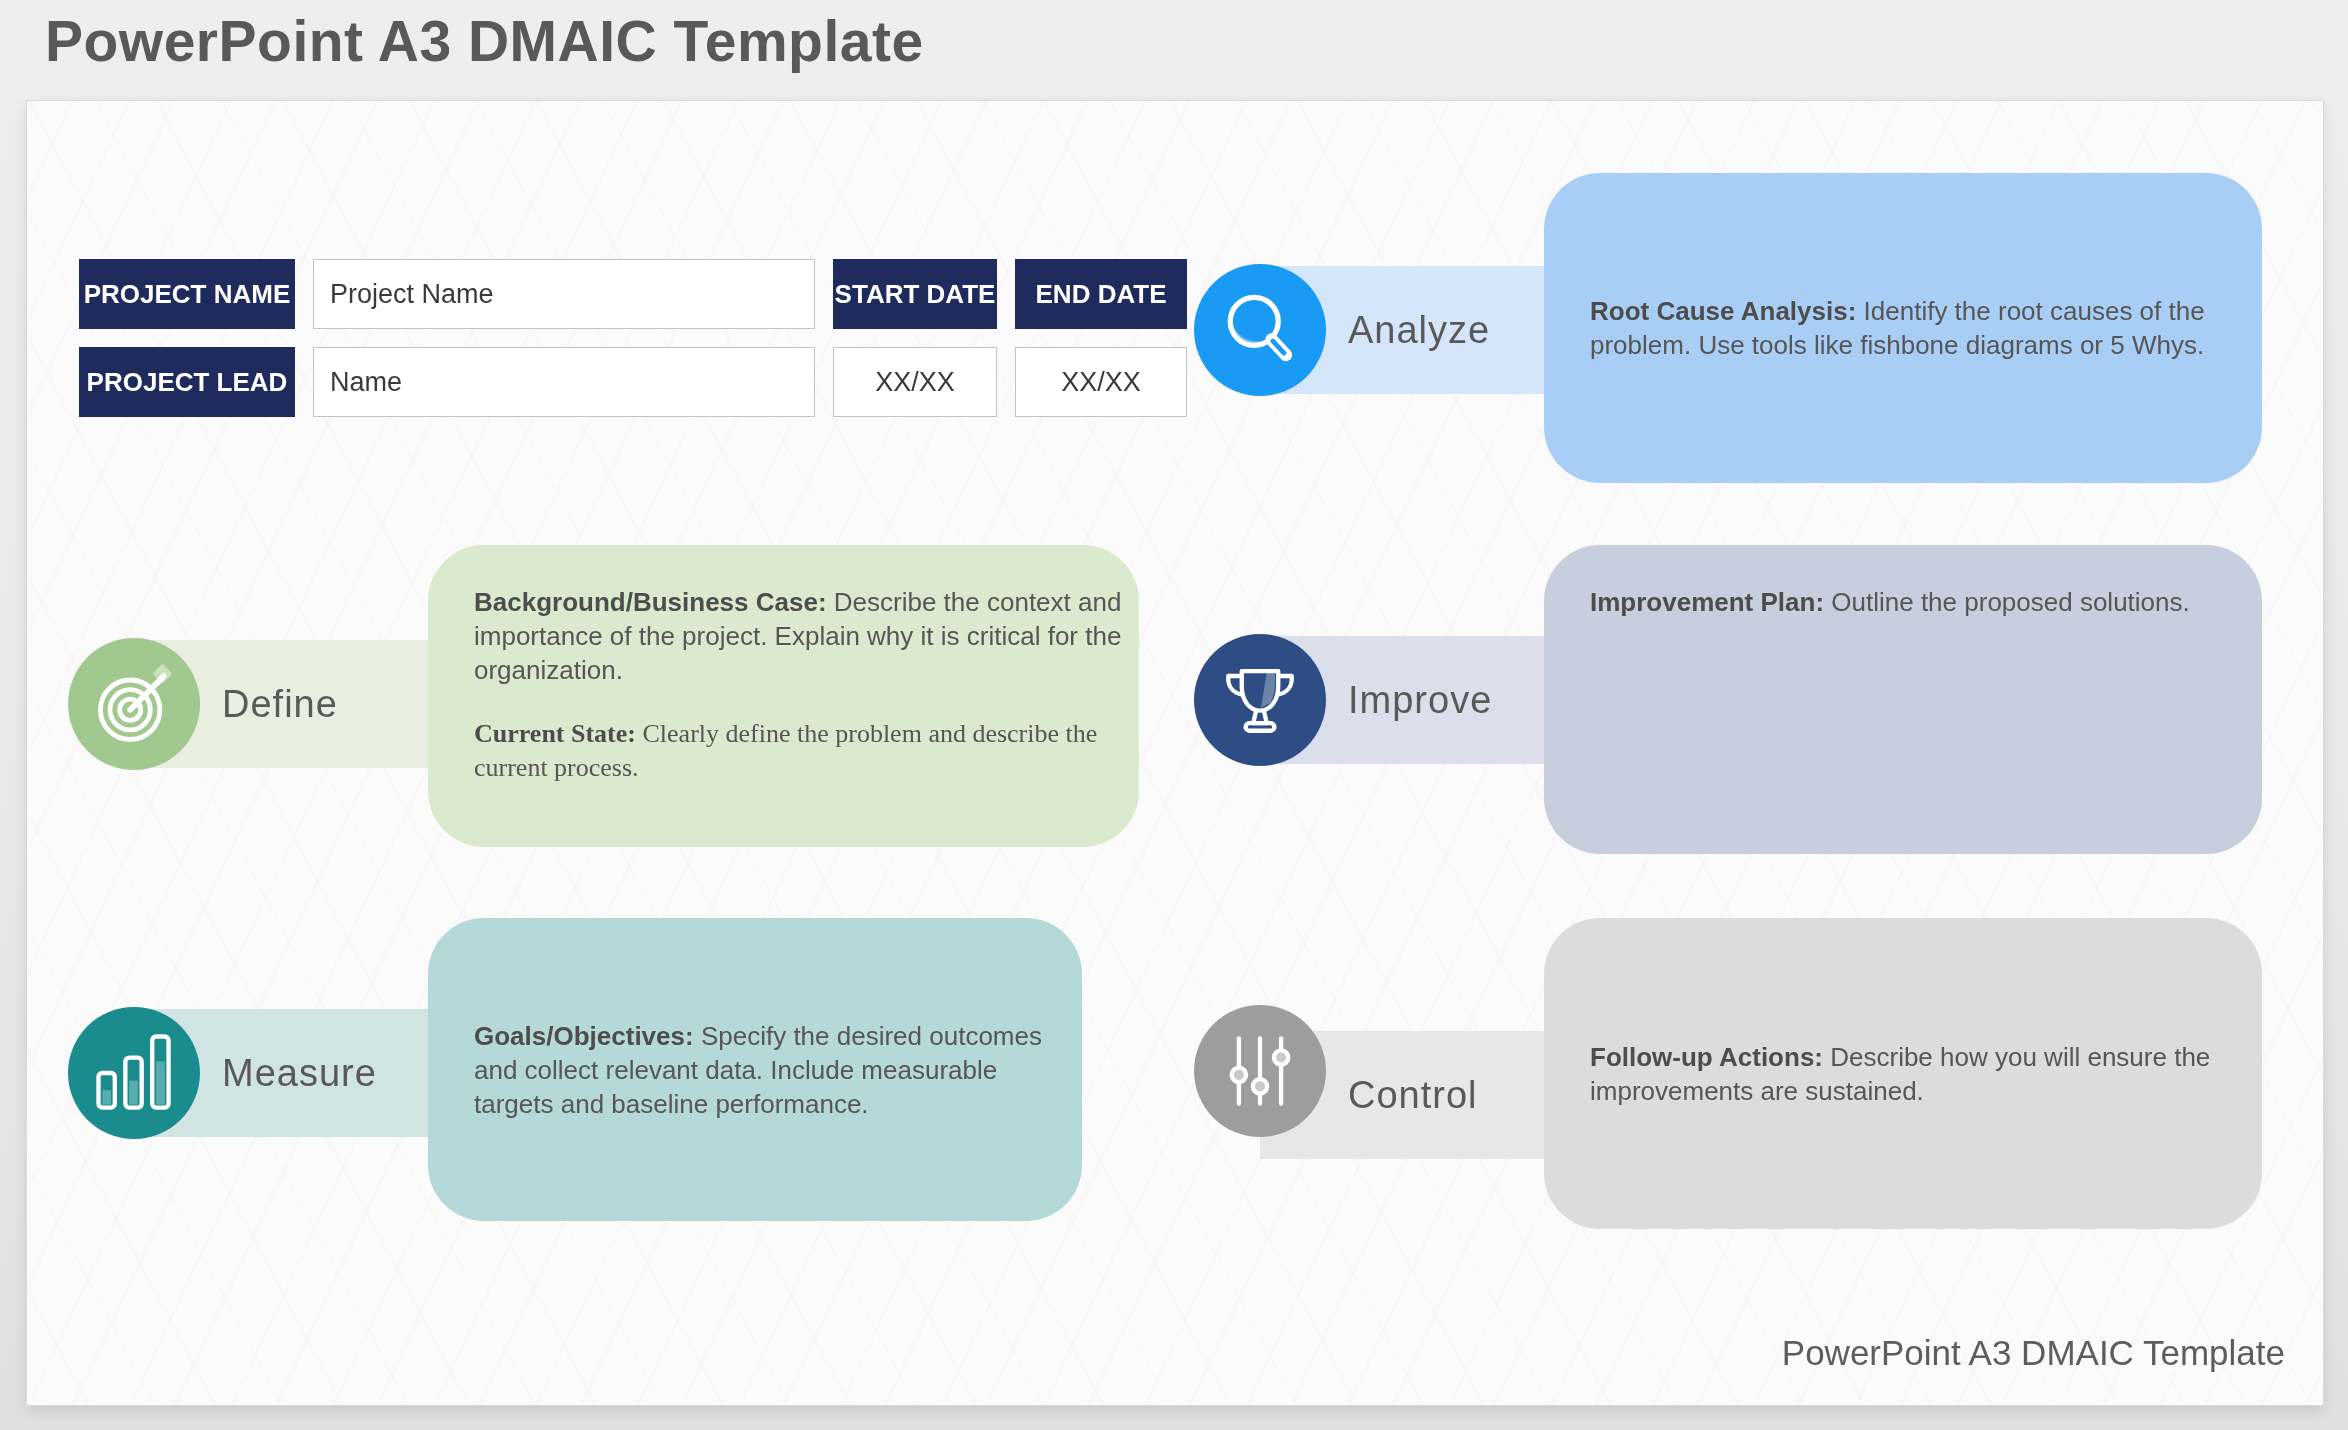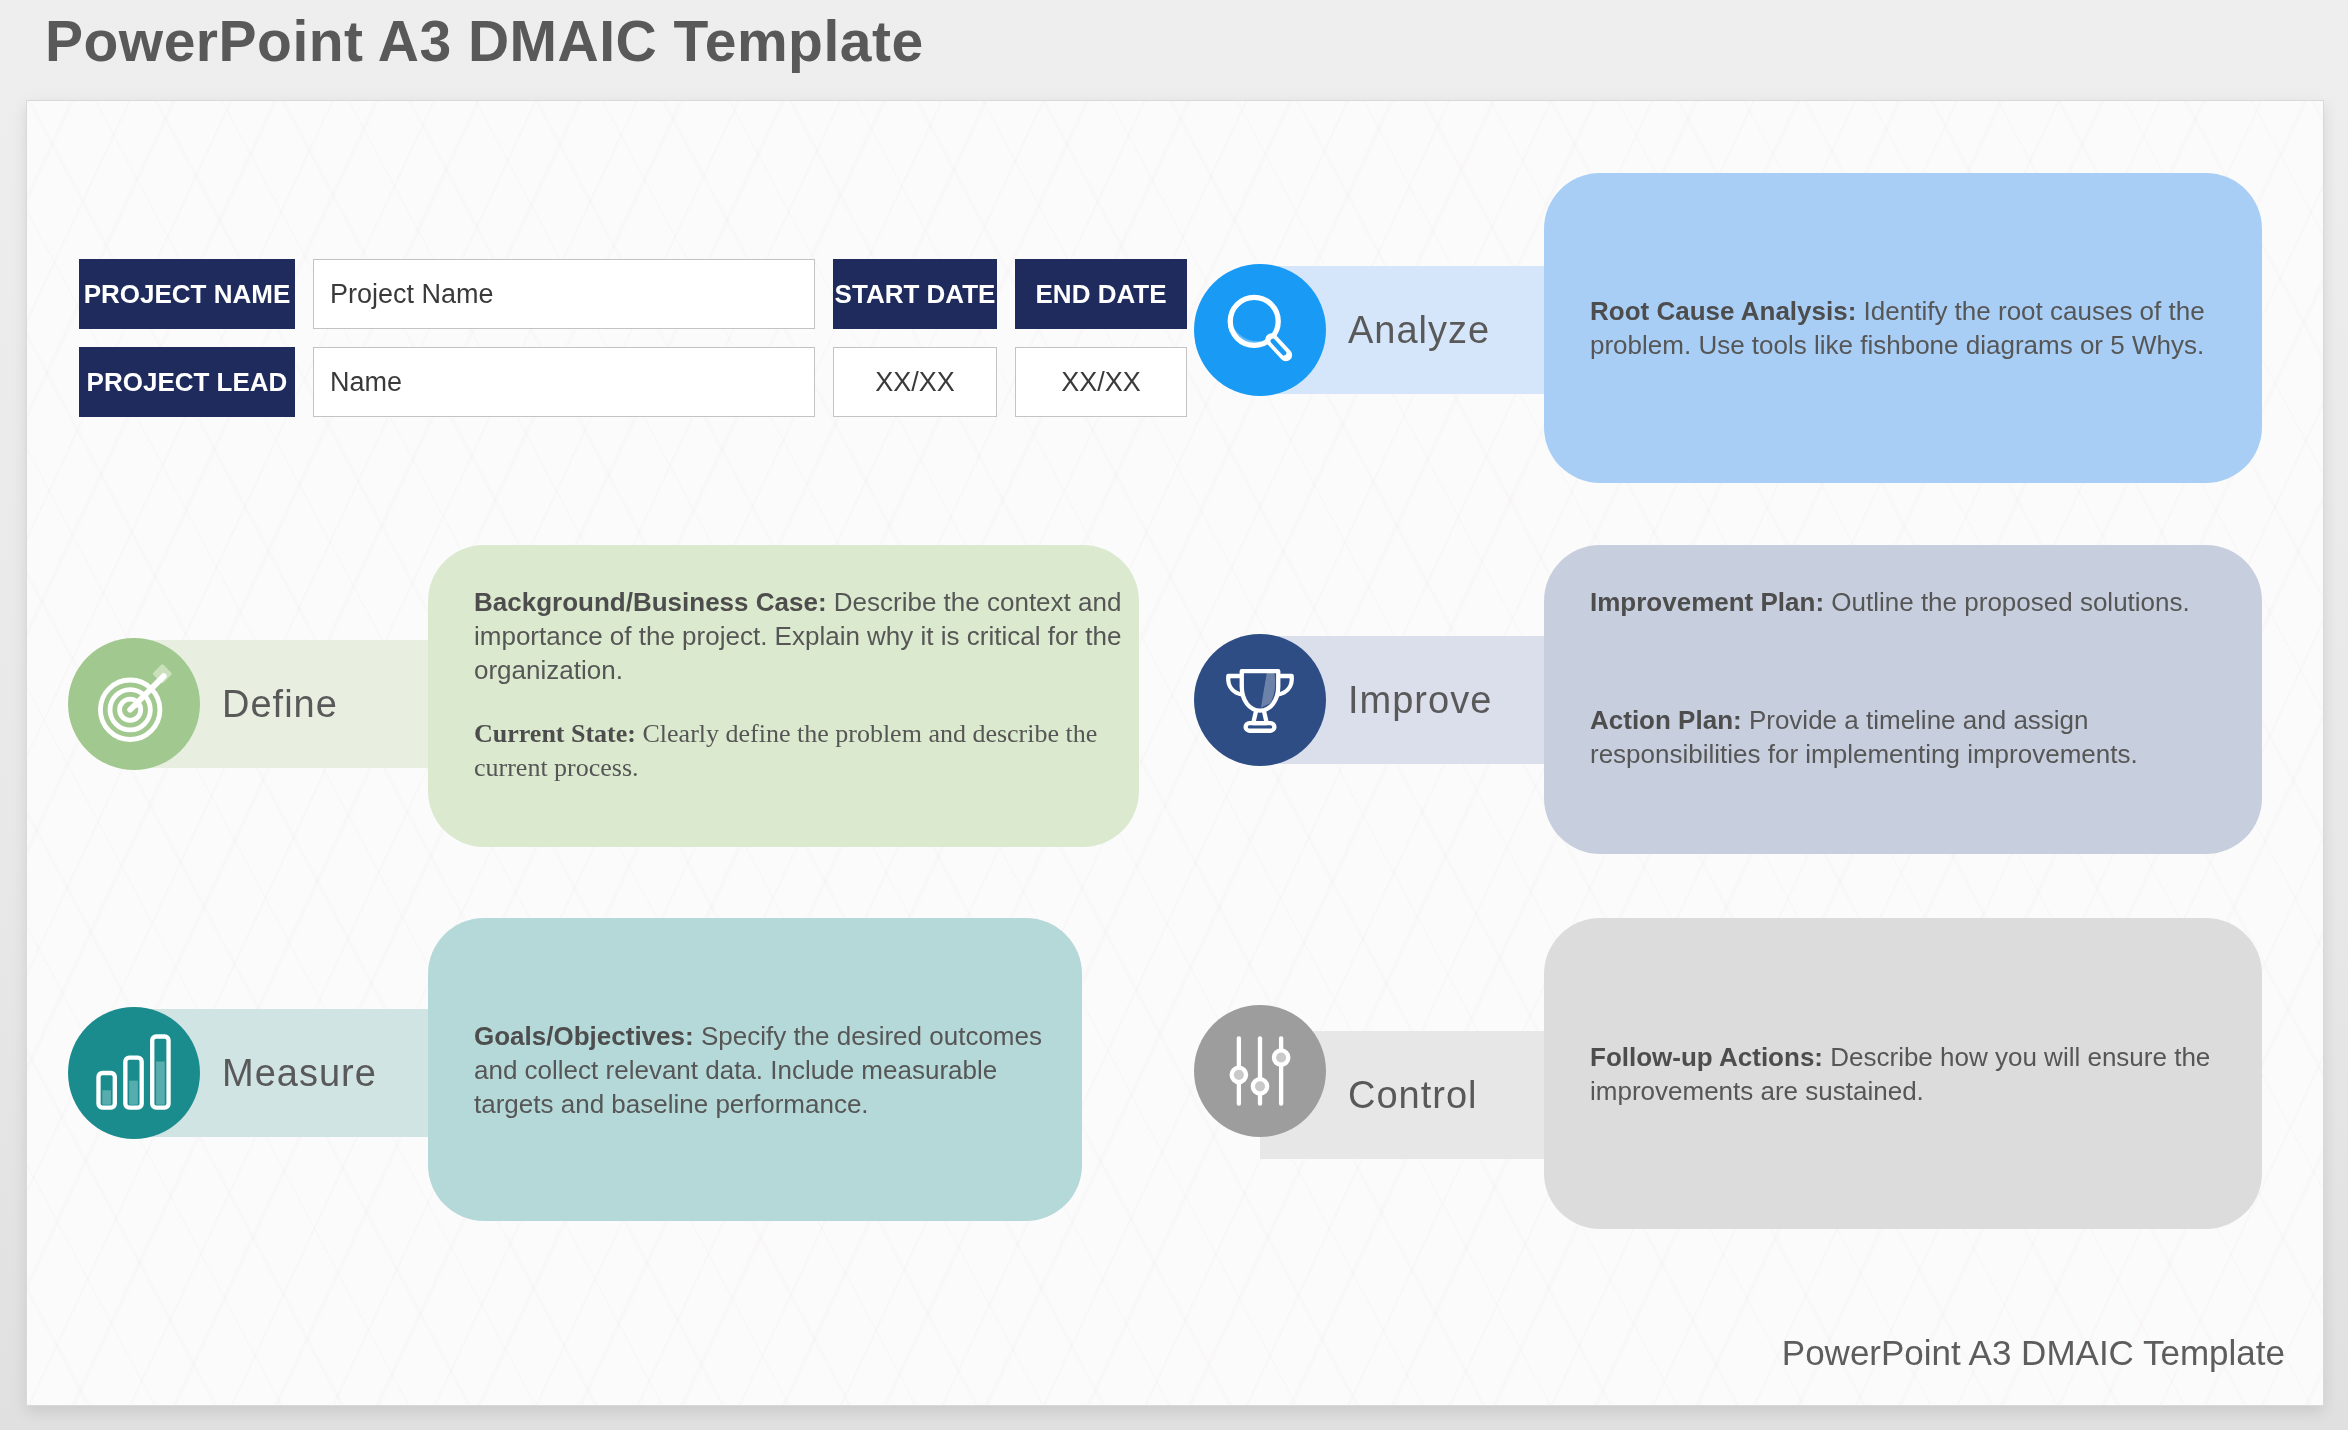--- a/index.html
+++ b/index.html
@@ -217,24 +217,20 @@
             <path d="M46 61 L43 74 H57 L54 61" fill="none" stroke="#fff" stroke-width="4.5" stroke-linejoin="round"></path>
             <rect x="35" y="74" width="30" height="8" rx="4" fill="none" stroke="#fff" stroke-width="4.5"></rect>
           </svg>
         </span>
       </div>
       <div class="card">
         <div class="para">
           <span class="lead">Improvement Plan:</span>
           <span>Outline the proposed solutions.</span>
         </div>
-        <div class="para">
-          <span class="lead">Action Plan:</span>
-          <span>Provide a timeline and assign responsibilities for implementing improvements.</span>
-        </div>
       </div>
     </div>
 
     <div class="section s-control" style="--circle: #9d9d9d; --band: #e7e7e7; --box: #dcdcdc;">
       <div class="band">
         <span class="stage-label">Control</span>
       </div>
       <div class="circle">
         <span>
           <svg viewBox="0 0 100 100">

